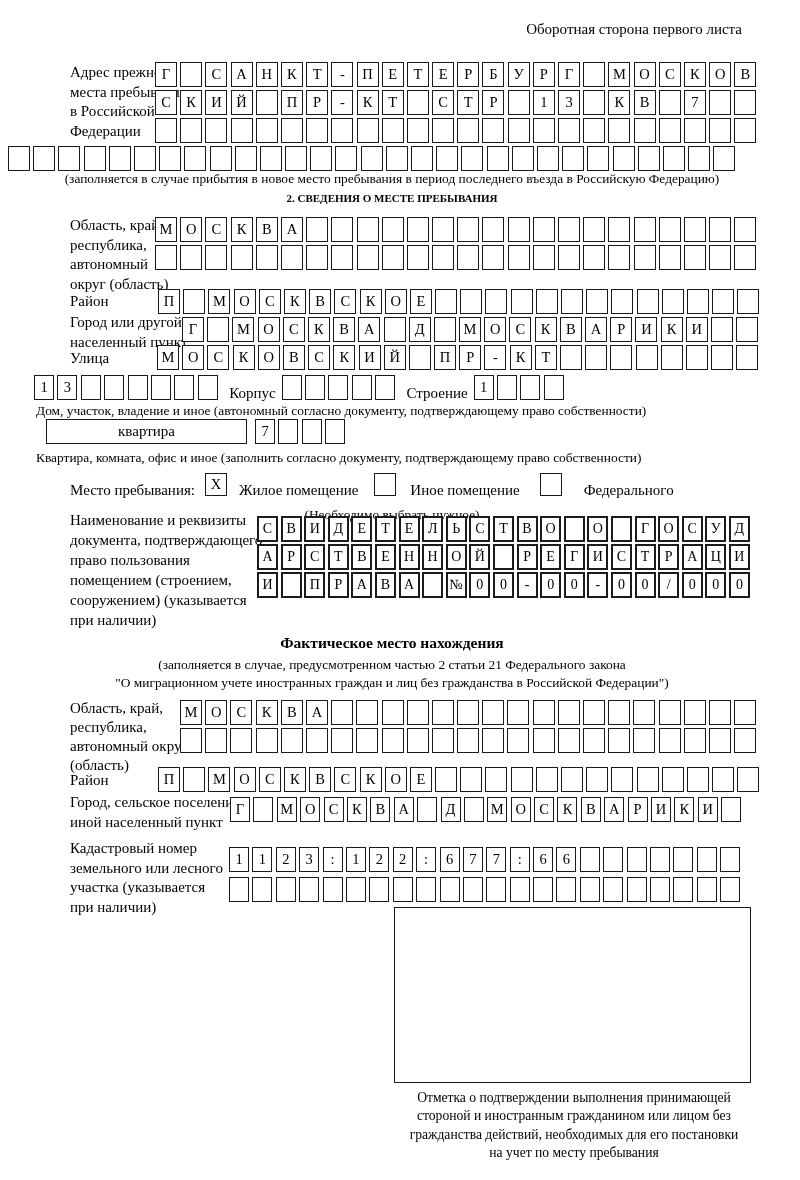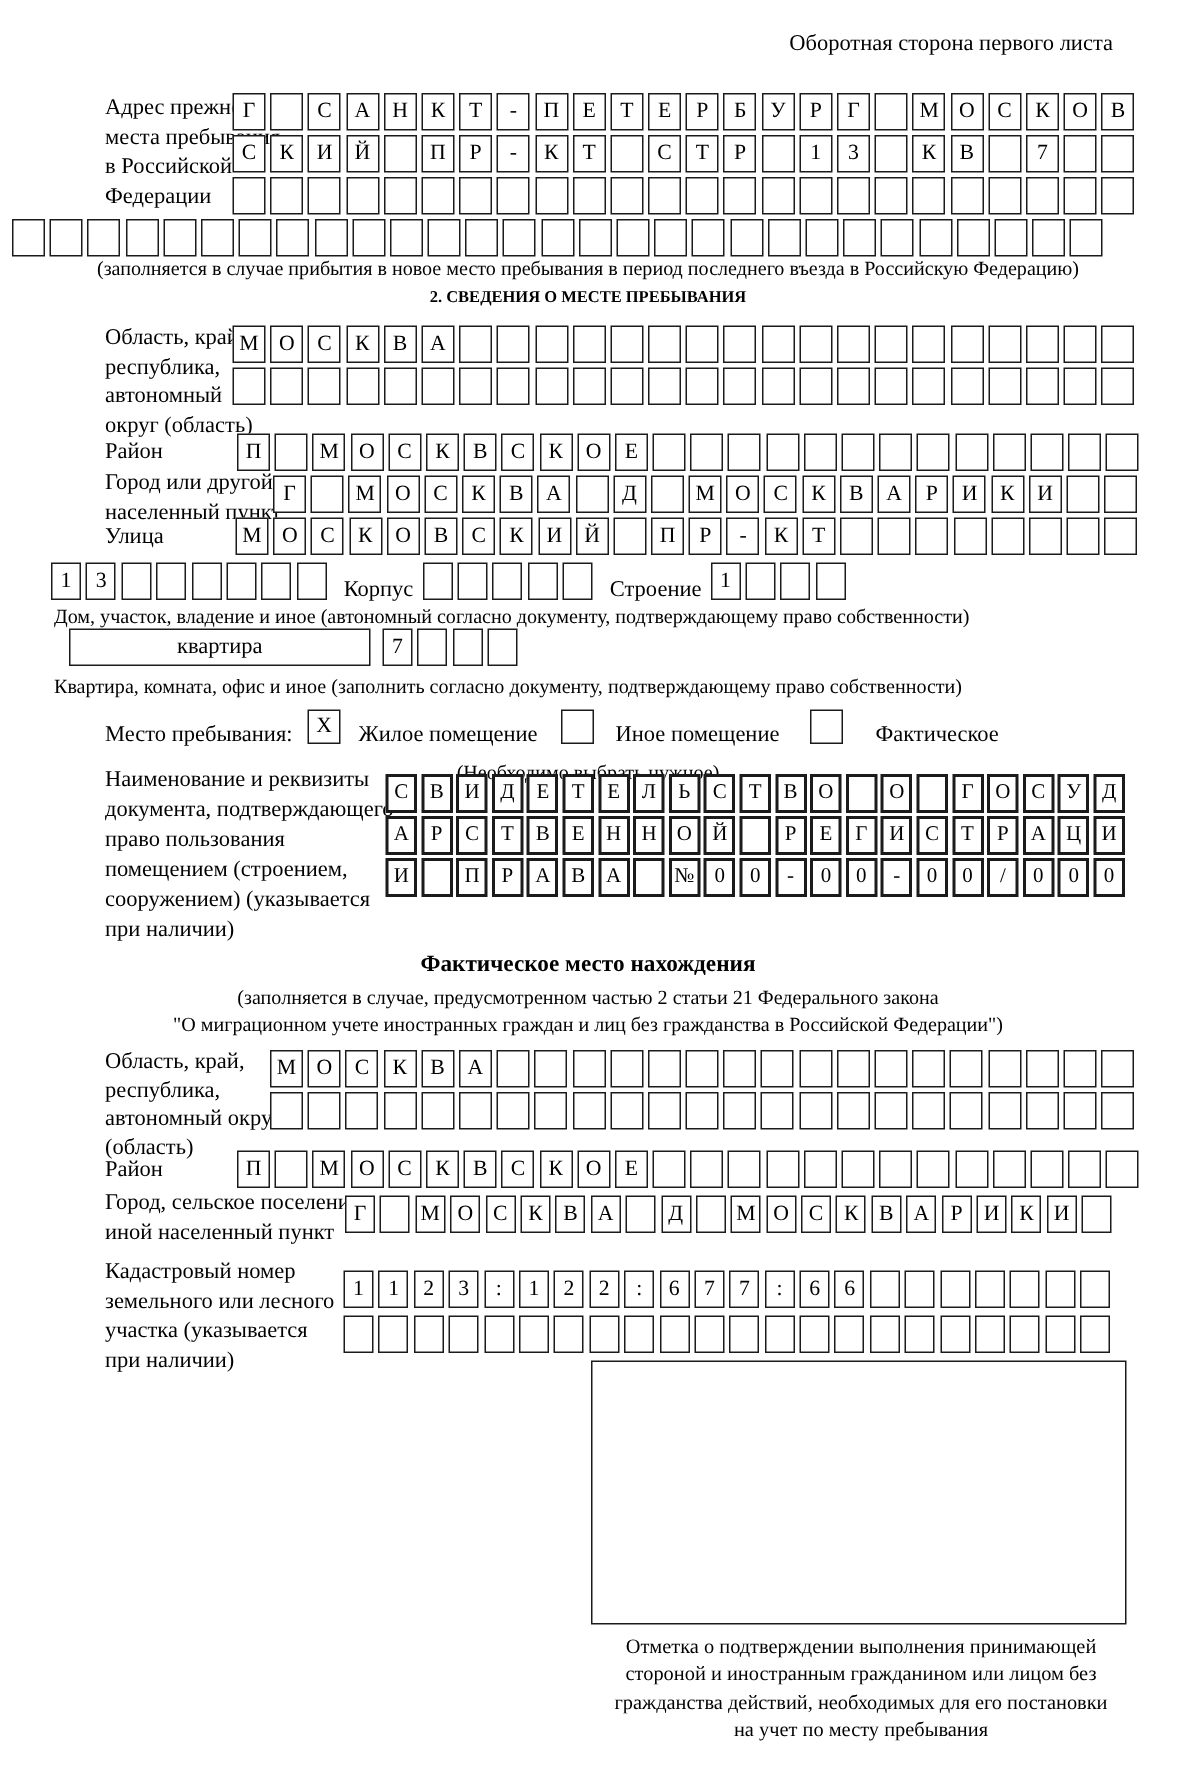--- a/index.html
+++ b/index.html
@@ -341,21 +341,21 @@
 </div>
 <div class="cap" style="left:36px;top:450px;">Квартира, комната, офис и иное (заполнить согласно документу, подтверждающему право собственности)</div>
 
 <div class="row" style="left:70px;top:470px;">
   <span class="inl" style="margin-right:10px;">Место пребывания:</span>
   <span class="checkcell" style="margin-right:12px;">X</span>
   <span class="inl" style="margin-right:16px;">Жилое помещение</span>
   <span class="checkcell" style="margin-right:14px;"></span>
   <span class="inl" style="margin-right:20px;">Иное помещение</span>
   <span class="checkcell" style="margin-right:22px;"></span>
-  <span class="inl">Фактическое</span>
+  <span class="inl">Федерального</span>
 </div>
 <div class="cap center" style="top:507px;">(Необходимо выбрать нужное)</div>
 
 <div class="lbl" style="left:70px;top:511px;line-height:1.33;">Наименование и реквизиты
 документа, подтверждающего
 право пользования
 помещением (строением,
 сооружением) (указывается
 при наличии)</div>
 <div class="row" style="left:257px;top:516px;">

